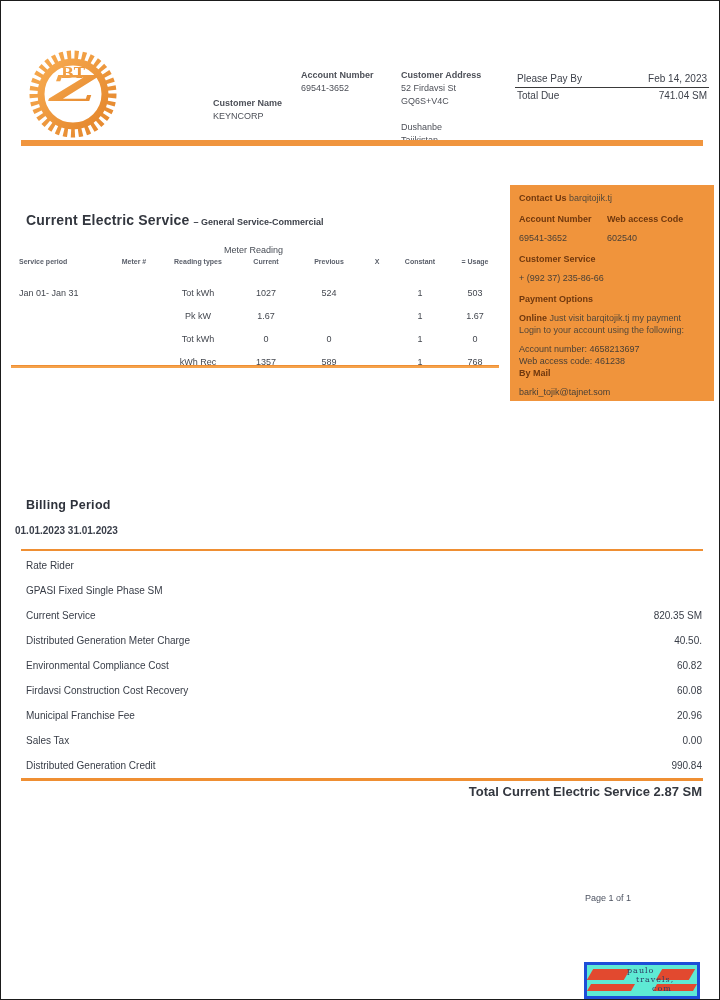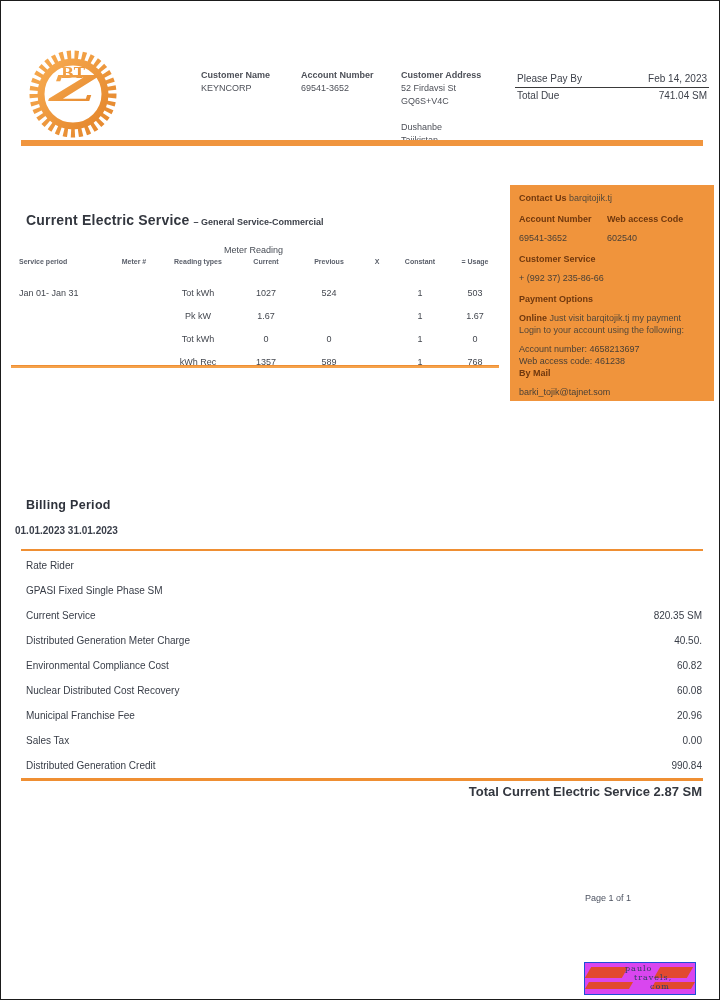--- a/index.html
+++ b/index.html
@@ -8,21 +8,21 @@
     font-family:"Liberation Sans",sans-serif;color:#3a3e47;
     box-sizing:border-box;border:1px solid #1b1b1b;overflow:hidden;
   }
   .abs{position:absolute;}
 
   
   .logo-wrap{left:26px;top:46px;width:92px;height:94px;}
   .hdr-field{top:68px;font-size:9px;line-height:13px;}
   .hdr-field .lbl{font-weight:bold;color:#4d5058;}
   .hdr-field .val{color:#4d5058;}
-  .f-name{left:200px;width:95px;}
+  .f-name{left:212px;width:95px;margin-top:28px;}
   .f-acct{left:300px;width:95px;}
   .f-addr{left:400px;width:100px;}
   .addr-gap{margin-top:13px;}
 
   .paybox{left:514px;top:70px;width:194px;font-size:10px;color:#3e424b;}
   .paybox .row{display:flex;justify-content:space-between;padding:2px 2px 3px 2px;}
   .paybox .row1{border-bottom:1.6px solid #3a3a3a;}
 
   .divider-top{left:20px;top:139px;width:682px;height:6px;background:#f0953e;}
 
@@ -57,21 +57,21 @@
   .billing-title{left:25px;top:497px;font-size:12.5px;font-weight:bold;color:#2e323b;letter-spacing:.3px;}
   .billing-period{left:14px;top:524px;font-size:10px;font-weight:bold;color:#3a3f4a;}
   .billing-rule{left:20px;top:548px;width:682px;height:2px;background:#ef8f33;}
   .charges{left:25px;top:552px;width:676px;font-size:10px;color:#383d47;}
   .charges .crow{height:25px;display:flex;justify-content:space-between;align-items:center;}
   .total-rule{left:20px;top:777px;width:682px;height:3px;background:#ef8f33;}
   .total-line{left:0;top:783px;width:701px;text-align:right;font-size:13px;font-weight:bold;color:#33373f;}
 
   
   .page-label{left:584px;top:892px;font-size:9px;color:#4d5361;}
-  .brand{left:583px;top:961px;width:110px;height:31px;border:1px solid #1d4ed8;background:#d946ef;}
+  .brand{left:583px;top:961px;width:110px;height:31px;border:3px solid #1d4ed8;background:#5eead4;}
   .brand .shape{position:absolute;background:#e2492f;}
   .brand .pL{left:3px;top:4px;width:37px;height:11px;transform:skewX(-30deg);}
   .brand .bL{left:2px;top:19px;width:44px;height:7px;transform:skewX(-30deg);}
   .brand .pR{right:5px;top:4px;width:33px;height:11px;transform:skewX(-30deg);}
   .brand .bR{right:2px;top:19px;width:40px;height:7px;transform:skewX(-30deg);}
   .brand .t{position:absolute;font-family:"DejaVu Serif",serif;font-size:8px;color:#2e3d63;letter-spacing:1px;line-height:8px;}
   .brand .t1{left:40px;top:2px;}
   .brand .t2{left:49px;top:11px;}
   .brand .t3{left:65px;top:20px;}
 </style>
@@ -223,21 +223,21 @@
   </div>
   <div class="crow">
     <span>Distributed Generation Meter Charge</span>
     <span>40.50.</span>
   </div>
   <div class="crow">
     <span>Environmental Compliance Cost</span>
     <span>60.82</span>
   </div>
   <div class="crow">
-    <span>Nuclear Distributed Cost Recovery</span>
+    <span>Firdavsi Construction Cost Recovery</span>
     <span>60.08</span>
   </div>
   <div class="crow">
     <span>Municipal Franchise Fee</span>
     <span>20.96</span>
   </div>
   <div class="crow">
     <span>Sales Tax</span>
     <span>0.00</span>
   </div>

